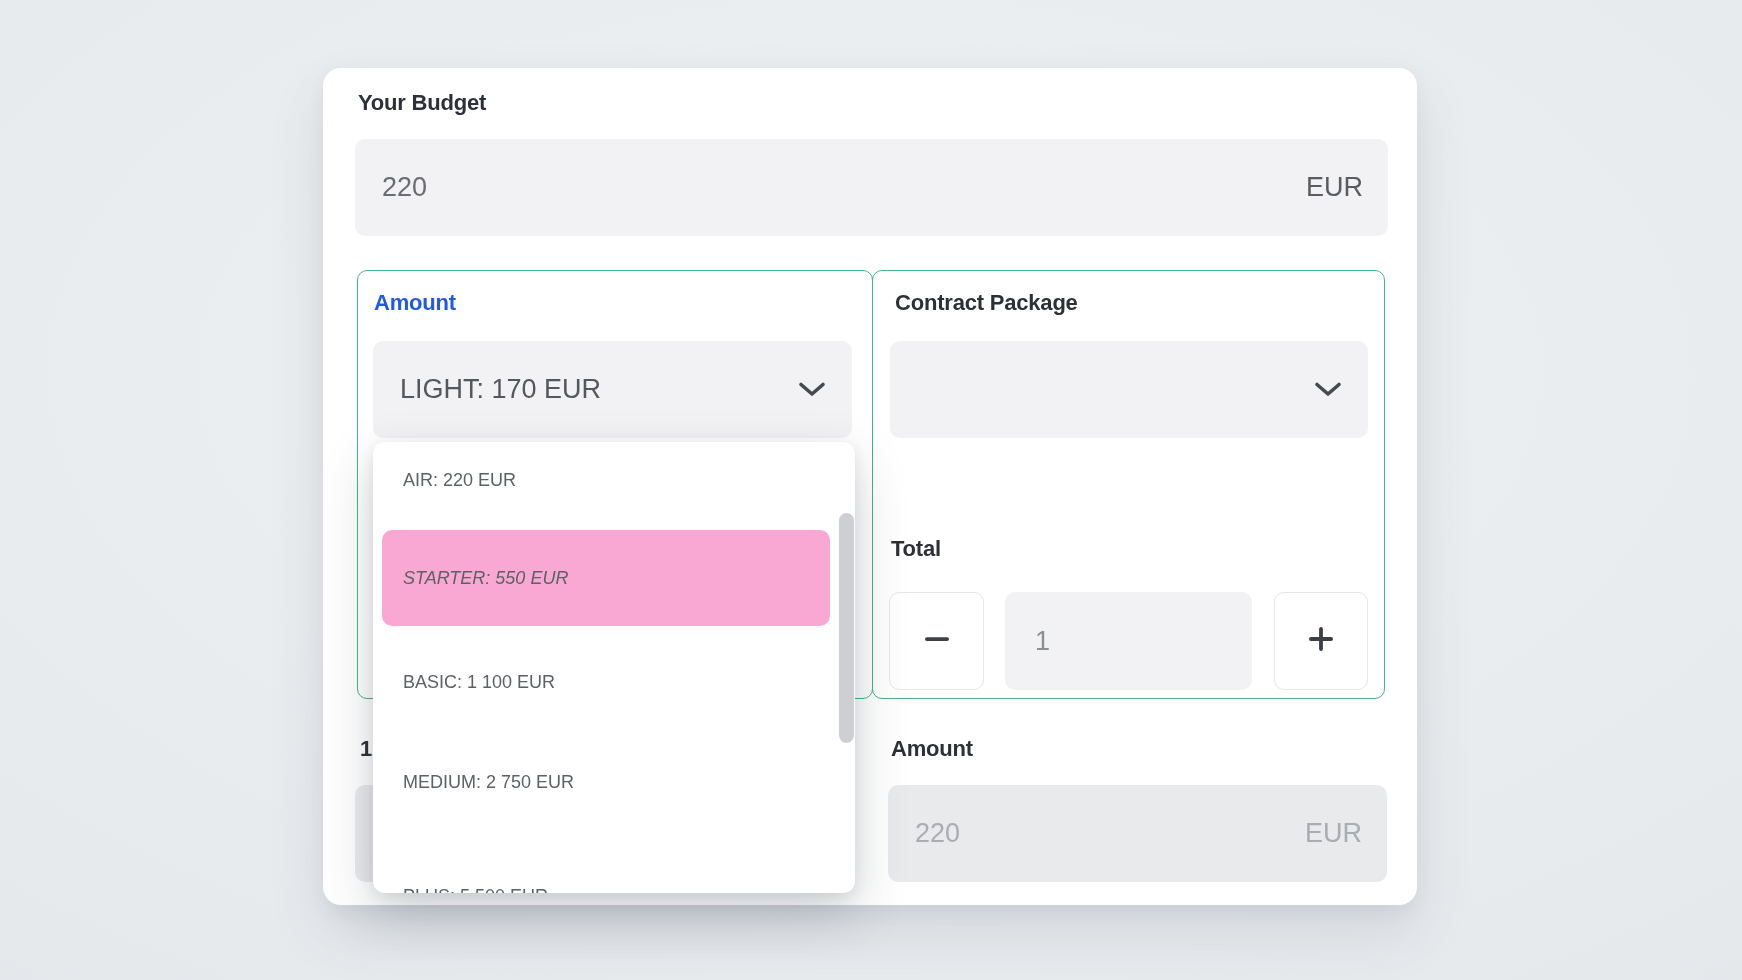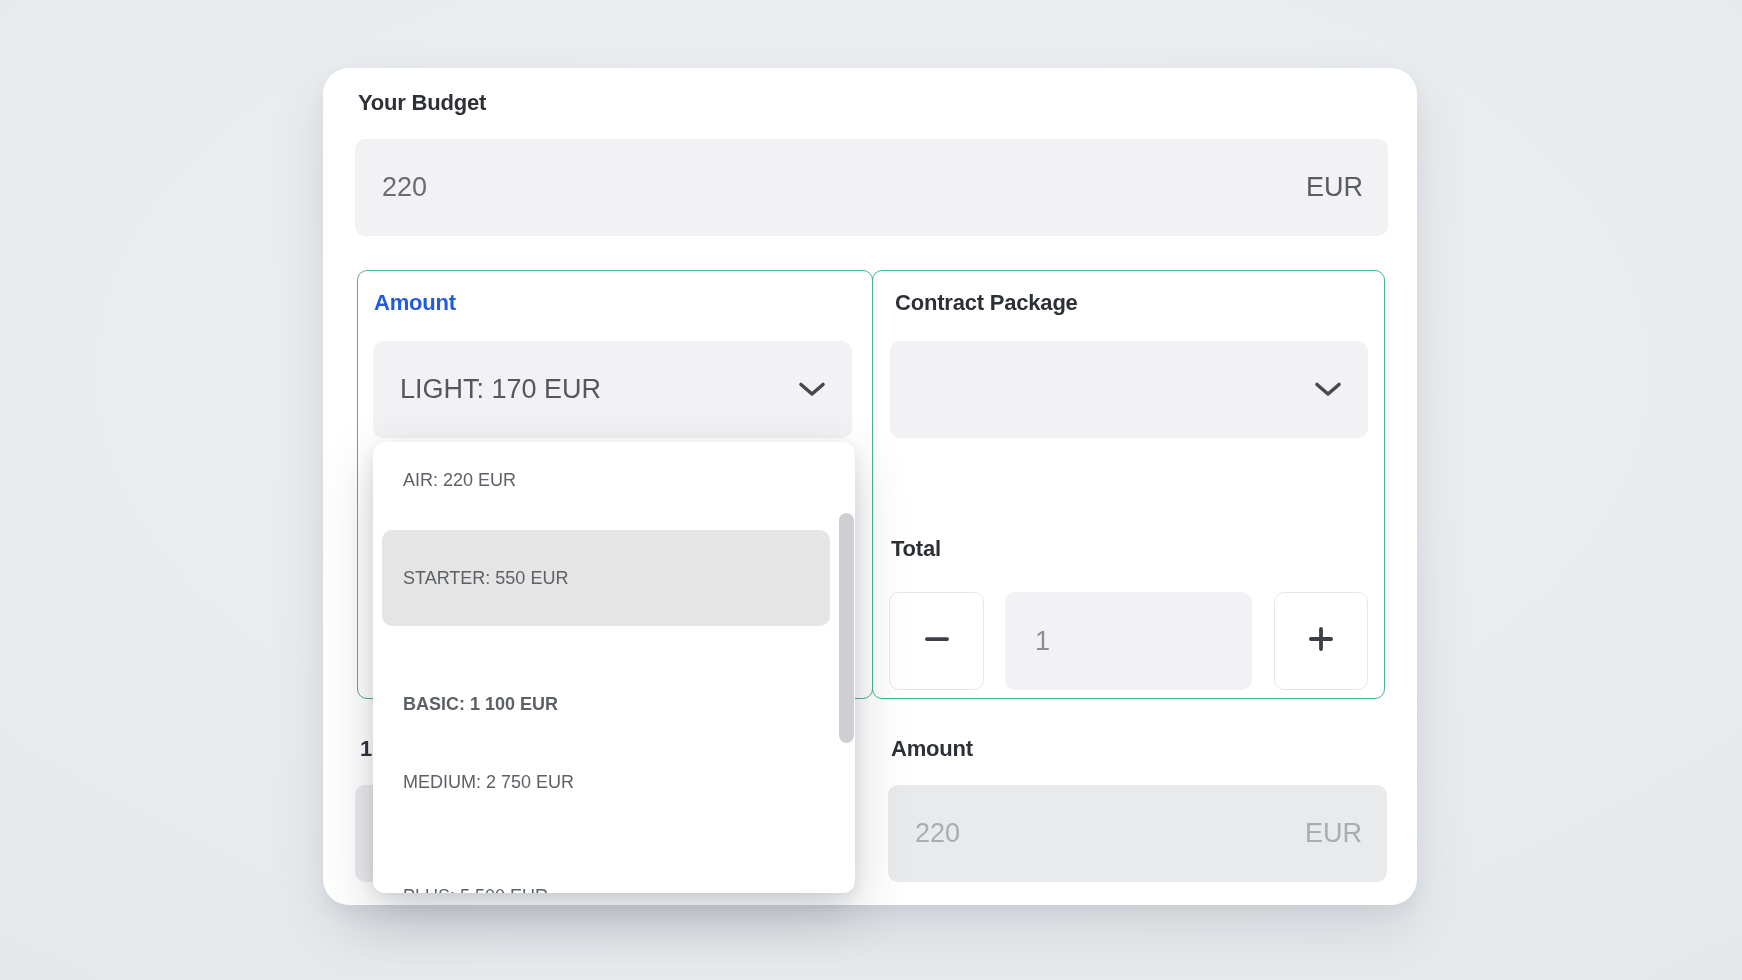--- a/index.html
+++ b/index.html
@@ -6,21 +6,21 @@
   body{
     width:1742px;height:980px;overflow:hidden;
     font-family:"Liberation Sans", sans-serif;
     background:radial-gradient(125% 125% at 50% 38%, #eef0f2 0%, #e7eaed 55%, #dde1e5 100%);
     position:relative;
   }
   .stage{position:absolute;left:0;top:0;width:1742px;height:980px;}
 
   .card{
     position:absolute;left:323px;top:68px;width:1094px;height:837px;
-    background:#ffffff;border-radius:26px;
+    background:#ffffff;border-radius:18px;
     box-shadow:0 28px 56px rgba(55,65,80,.12), 0 8px 18px rgba(55,65,80,.06);
   }
 
   .section-label{
     position:absolute;
     font-size:22px;font-weight:700;color:#2d3036;letter-spacing:-.2px;
   }
 
   .field{
     position:absolute;background:#f2f2f4;border-radius:10px;
@@ -48,21 +48,21 @@
     position:absolute;left:373px;top:442px;width:482px;height:451px;
     background:#ffffff;border-radius:12px;overflow:hidden;
     box-shadow:0 20px 52px rgba(45,55,70,.22), 0 4px 14px rgba(45,55,70,.10);
     z-index:20;
   }
   .dd-item{
     position:absolute;left:9px;right:25px;height:96px;
     display:flex;align-items:center;padding-left:21px;
     font-size:18px;color:#5d6166;border-radius:10px;cursor:pointer;
   }
-  .dd-item.hl{background:#e5e5e5;}
+  .dd-item.hl{background:#f9a8d4;font-style:italic;}
   .dd-thumb{
     position:absolute;left:466px;top:71px;width:15px;height:230px;
     background:#cdcfd3;border-radius:8px;
   }
 
   
   .step-btn{
     position:absolute;background:#ffffff;border:1.5px solid #e5e6e8;border-radius:10px;
     display:flex;align-items:center;justify-content:center;box-sizing:border-box;cursor:pointer;
   }
@@ -140,18 +140,18 @@
 
     <div class="field disabled pad-lr" style="left:565px;top:717px;width:499px;height:97px;">
       <span class="val">220</span>
       <span class="cur">EUR</span>
     </div>
   </div>
 
   <div class="dropdown">
     <div class="dd-item" style="top:-10px;">AIR: 220 EUR</div>
     <div class="dd-item hl" style="top:88px;">STARTER: 550 EUR</div>
-    <div class="dd-item" style="top:214px;font-weight:bold;">BASIC: 1 100 EUR</div>
+    <div class="dd-item" style="top:192px;">BASIC: 1 100 EUR</div>
     <div class="dd-item" style="top:292px;text-align:center;">MEDIUM: 2 750 EUR</div>
     <div class="dd-item" style="top:406px;">PLUS: 5 500 EUR</div>
     <div class="dd-thumb"></div>
   </div>
 </div>
 
 </body></html>

